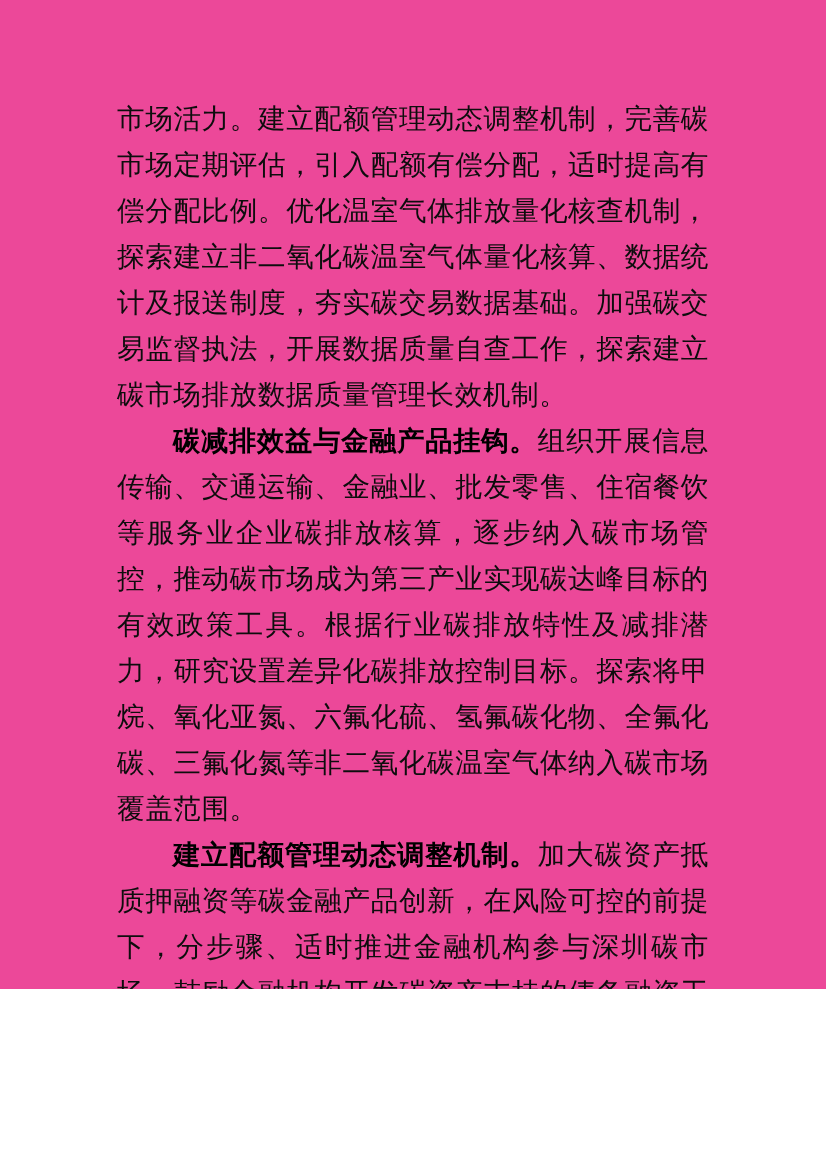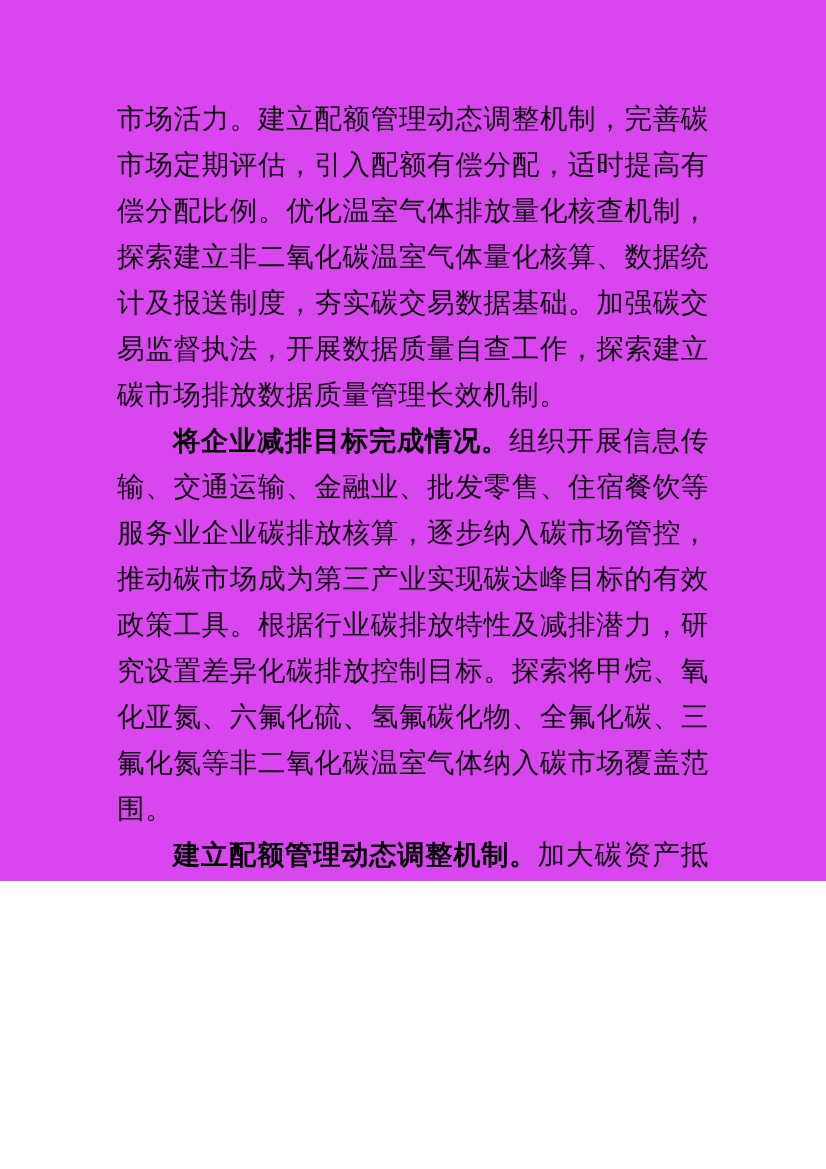--- a/index.html
+++ b/index.html
@@ -10,23 +10,23 @@
   }
   body {
     font-family: "DejaVu Serif", "Liberation Serif", serif;
     color: #000000;
     -webkit-font-smoothing: antialiased;
   }
 
   .page {
     position: relative;
     width: 826px;
-    height: 881px;
+    height: 989px;
     margin: 0 auto;
-    background: #d946ef;
+    background: #ec4899;
     overflow: hidden;
     box-sizing: border-box;
   }
 
   
   .text-column {
     position: absolute;
     left: 117px;
     top: 96px;
     width: 592px;
@@ -83,21 +83,21 @@
 </style>
 </head>
 <body>
 
 <div class="page">
 
   <div class="text-column">
 
     <p class="para"><span>市场活力。建立配额管理动态调整机制，完善碳市场定期评估，引入配额有偿分配，适时提高有偿分配比例。优化温室气体排放量化核查机制，探索建立非二氧化碳温室气体量化核算、数据统计及报送制度，夯实碳交易数据基础。加强碳交易监督执法，开展数据质量自查工作，探索建立碳市场排放数据质量管理长效机制。</span></p>
 
-    <p class="para indent"><span class="lead">将企业减排目标完成情况。</span><span>组织开展信息传输、交通运输、金融业、批发零售、住宿餐饮等服务业企业碳排放核算，逐步纳入碳市场管控，推动碳市场成为第三产业实现碳达峰目标的有效政策工具。根据行业碳排放特性及减排潜力，研究设置差异化碳排放控制目标。探索将甲烷、氧化亚氮、六氟化硫、氢氟碳化物、全氟化碳、三氟化氮等非二氧化碳温室气体纳入碳市场覆盖范围。</span></p>
+    <p class="para indent"><span class="lead">碳减排效益与金融产品挂钩。</span><span>组织开展信息传输、交通运输、金融业、批发零售、住宿餐饮等服务业企业碳排放核算，逐步纳入碳市场管控，推动碳市场成为第三产业实现碳达峰目标的有效政策工具。根据行业碳排放特性及减排潜力，研究设置差异化碳排放控制目标。探索将甲烷、氧化亚氮、六氟化硫、氢氟碳化物、全氟化碳、三氟化氮等非二氧化碳温室气体纳入碳市场覆盖范围。</span></p>
 
     <p class="para indent"><span class="lead">建立配额管理动态调整机制。</span><span>加大碳资产抵质押融资等碳金融产品创新，在风险可控的前提下，分步骤、适时推进金融机构参与深圳碳市场，鼓励金融机构开发碳资产支持的债务融资工具，探索将碳足迹、碳减排效益与金融产品挂钩。有效发挥碳交易机制对于中长期绿色低碳科技研发及投资的激励作用。将企业减排目标完成情况、履约情况与企业信用、融资贷款利率、绿色低碳评价挂钩。探索综合运用“融资、贴息、担保”模式，为中小微企业利用碳资产融资提供便利。</span></p>
 
   </div>
 
   <div class="page-number">40</div>
 
 </div>
 
 </body></html>

